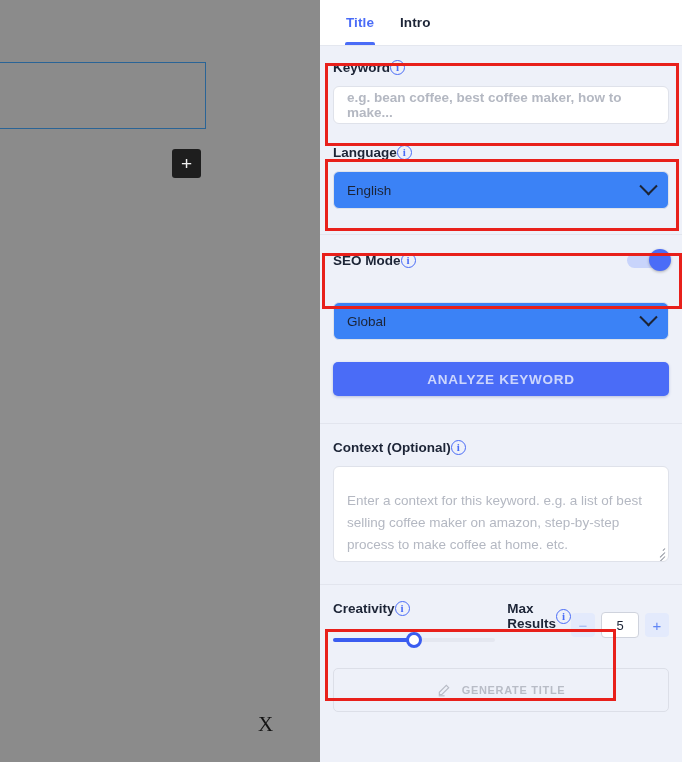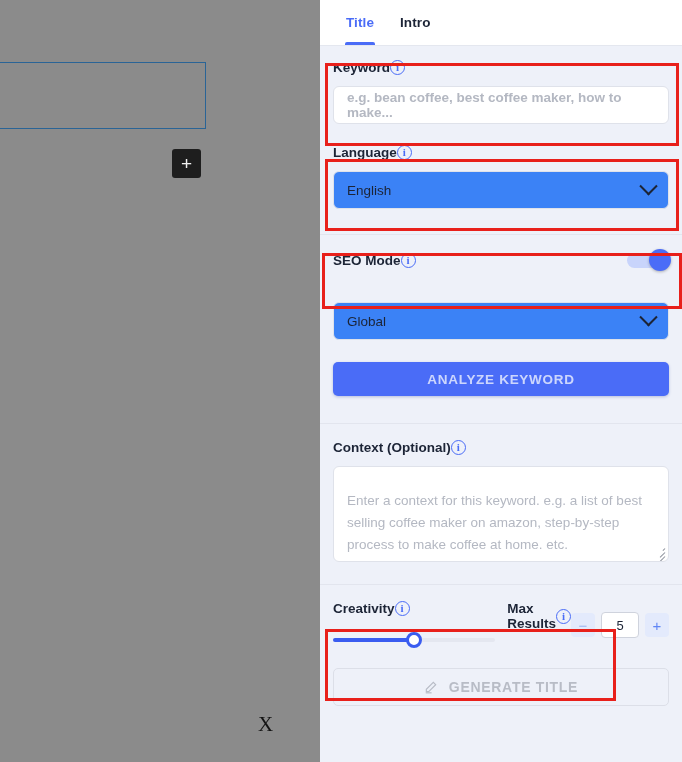--- a/index.html
+++ b/index.html
@@ -158,26 +158,26 @@
     height: 34px; width: 100%;
     background: #4a6cf7;
     border: none; border-radius: 5px;
     color: rgba(255,255,255,.72);
     font-size: 13.5px; font-weight: 700;
     letter-spacing: .7px;
     cursor: pointer;
     box-shadow: 0 1px 3px rgba(40,60,150,.28);
   }
   .btn-disabled {
-    height: 38px; width: 100%;
+    height: 44px; width: 100%;
     background: #eef1f9;
     border: 1px solid #dcdfe8;
     border-radius: 5px;
     color: #b8bcc6;
-    font-size: 14px; font-weight: 700;
+    font-size: 11px; font-weight: 700;
     letter-spacing: .7px;
     display: flex; align-items: center; justify-content: center; gap: 11px;
     cursor: default;
   }
 
   .divider { height: 1px; background: #e2e5ee; margin: 0; }
 
   
   .textarea-box {
     position: relative;

